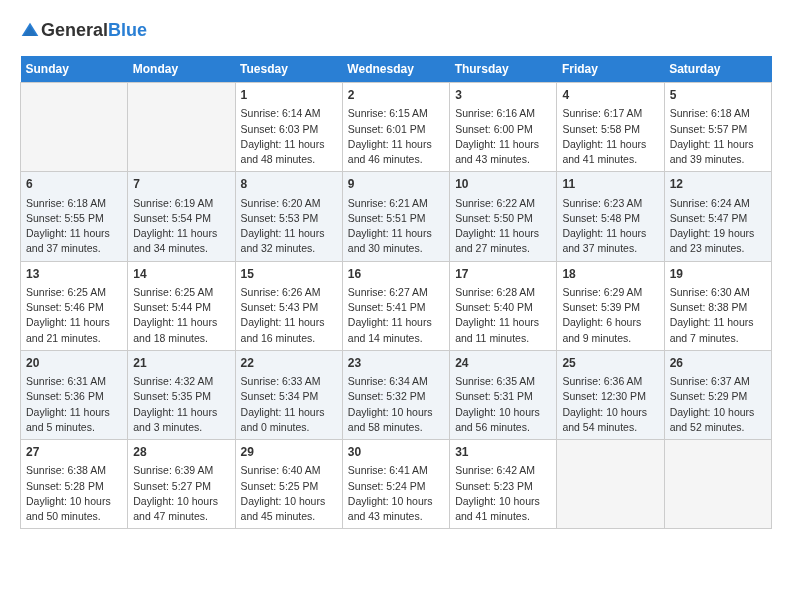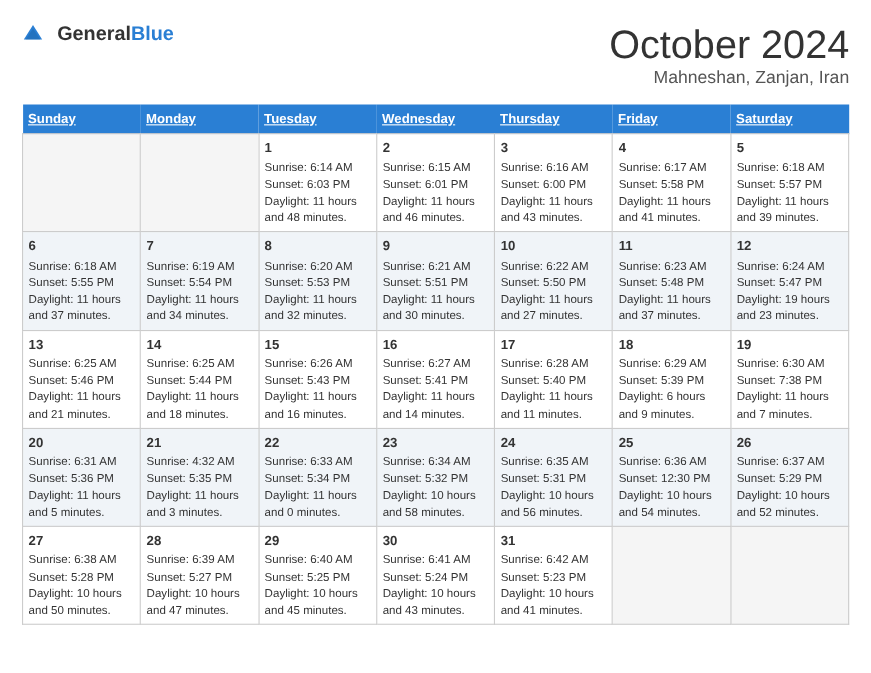--- a/index.html
+++ b/index.html
@@ -12,21 +12,21 @@
     }
     .header {
       display: flex;
       justify-content: space-between;
       align-items: flex-start;
       margin-bottom: 15px;
     }
     .logo {
       display: flex;
       align-items: center;
-      gap: 12px;
+      gap: 1px;
     }
     .logo-icon {
       width: 20px;
       height: 20px;
     }
     .title-block {
       text-align: right;
     }
     .month-title {
       font-size: 36px;
@@ -42,21 +42,20 @@
       border-collapse: collapse;
       font-size: 11px;
     }
     thead tr th {
       background: #2a7fd4;
       color: #fff;
       padding: 6px 5px;
       text-align: left;
       font-size: 12px;
       font-weight: bold;
-      text-decoration: underline;
     }
     tbody tr td {
       border: 1px solid #ccc;
       vertical-align: top;
       padding: 4px 5px;
       width: 107px;
       height: 75px;
       color: #333;
       font-size: 10.5px;
       line-height: 1.45;
@@ -82,24 +81,20 @@
 
 <div class="header">
   <div class="logo">
     <svg class="logo-icon" viewBox="0 0 24 24" width="28" height="28">
       <polygon points="12,2 22,18 2,18" fill="#2a7fd4"></polygon>
       <polygon points="12,6 20,18 4,18" fill="#1a5fa0" opacity="0.4"></polygon>
     </svg>
     <div>
       <span style="font-size:18px;font-weight:bold;color:#333;">General</span><span style="font-size:18px;font-weight:bold;color:#2a7fd4;">Blue</span>
     </div>
-  </div>
-  <div class="title-block">
-    <div class="month-title">October 2024</div>
-    <div class="location-title">Mahneshan, Zanjan, Iran</div>
   </div>
 </div>
 
 <table>
   <thead>
     <tr>
     <th>Sunday</th>
         <th>Monday</th>
         <th>Tuesday</th>
         <th>Wednesday</th>
@@ -127,21 +122,21 @@
         <td><span class="day-num">11</span><span>Sunrise: 6:23 AM</span><br><span>Sunset: 5:48 PM</span><br><span>Daylight: 11 hours and 37 minutes.</span></td>
         <td><span class="day-num">12</span><span>Sunrise: 6:24 AM</span><br><span>Sunset: 5:47 PM</span><br><span>Daylight: 19 hours and 23 minutes.</span></td>
       </tr>
       <tr>
         <td><span class="day-num">13</span><span>Sunrise: 6:25 AM</span><br><span>Sunset: 5:46 PM</span><br><span>Daylight: 11 hours and 21 minutes.</span></td>
         <td><span class="day-num">14</span><span>Sunrise: 6:25 AM</span><br><span>Sunset: 5:44 PM</span><br><span>Daylight: 11 hours and 18 minutes.</span></td>
         <td><span class="day-num">15</span><span>Sunrise: 6:26 AM</span><br><span>Sunset: 5:43 PM</span><br><span>Daylight: 11 hours and 16 minutes.</span></td>
         <td><span class="day-num">16</span><span>Sunrise: 6:27 AM</span><br><span>Sunset: 5:41 PM</span><br><span>Daylight: 11 hours and 14 minutes.</span></td>
         <td><span class="day-num">17</span><span>Sunrise: 6:28 AM</span><br><span>Sunset: 5:40 PM</span><br><span>Daylight: 11 hours and 11 minutes.</span></td>
         <td><span class="day-num">18</span><span>Sunrise: 6:29 AM</span><br><span>Sunset: 5:39 PM</span><br><span>Daylight: 6 hours and 9 minutes.</span></td>
-        <td><span class="day-num">19</span><span>Sunrise: 6:30 AM</span><br><span>Sunset: 7:38 PM</span><br><span>Daylight: 11 hours and 7 minutes.</span></td>
+        <td><span class="day-num">19</span><span>Sunrise: 6:30 AM</span><br><span>Sunset: 8:38 PM</span><br><span>Daylight: 11 hours and 7 minutes.</span></td>
       </tr>
       <tr>
         <td><span class="day-num">20</span><span>Sunrise: 6:31 AM</span><br><span>Sunset: 5:36 PM</span><br><span>Daylight: 11 hours and 5 minutes.</span></td>
         <td><span class="day-num">21</span><span>Sunrise: 4:32 AM</span><br><span>Sunset: 5:35 PM</span><br><span>Daylight: 11 hours and 3 minutes.</span></td>
         <td><span class="day-num">22</span><span>Sunrise: 6:33 AM</span><br><span>Sunset: 5:34 PM</span><br><span>Daylight: 11 hours and 0 minutes.</span></td>
         <td><span class="day-num">23</span><span>Sunrise: 6:34 AM</span><br><span>Sunset: 5:32 PM</span><br><span>Daylight: 10 hours and 58 minutes.</span></td>
         <td><span class="day-num">24</span><span>Sunrise: 6:35 AM</span><br><span>Sunset: 5:31 PM</span><br><span>Daylight: 10 hours and 56 minutes.</span></td>
         <td><span class="day-num">25</span><span>Sunrise: 6:36 AM</span><br><span>Sunset: 12:30 PM</span><br><span>Daylight: 10 hours and 54 minutes.</span></td>
         <td><span class="day-num">26</span><span>Sunrise: 6:37 AM</span><br><span>Sunset: 5:29 PM</span><br><span>Daylight: 10 hours and 52 minutes.</span></td>
       </tr>

